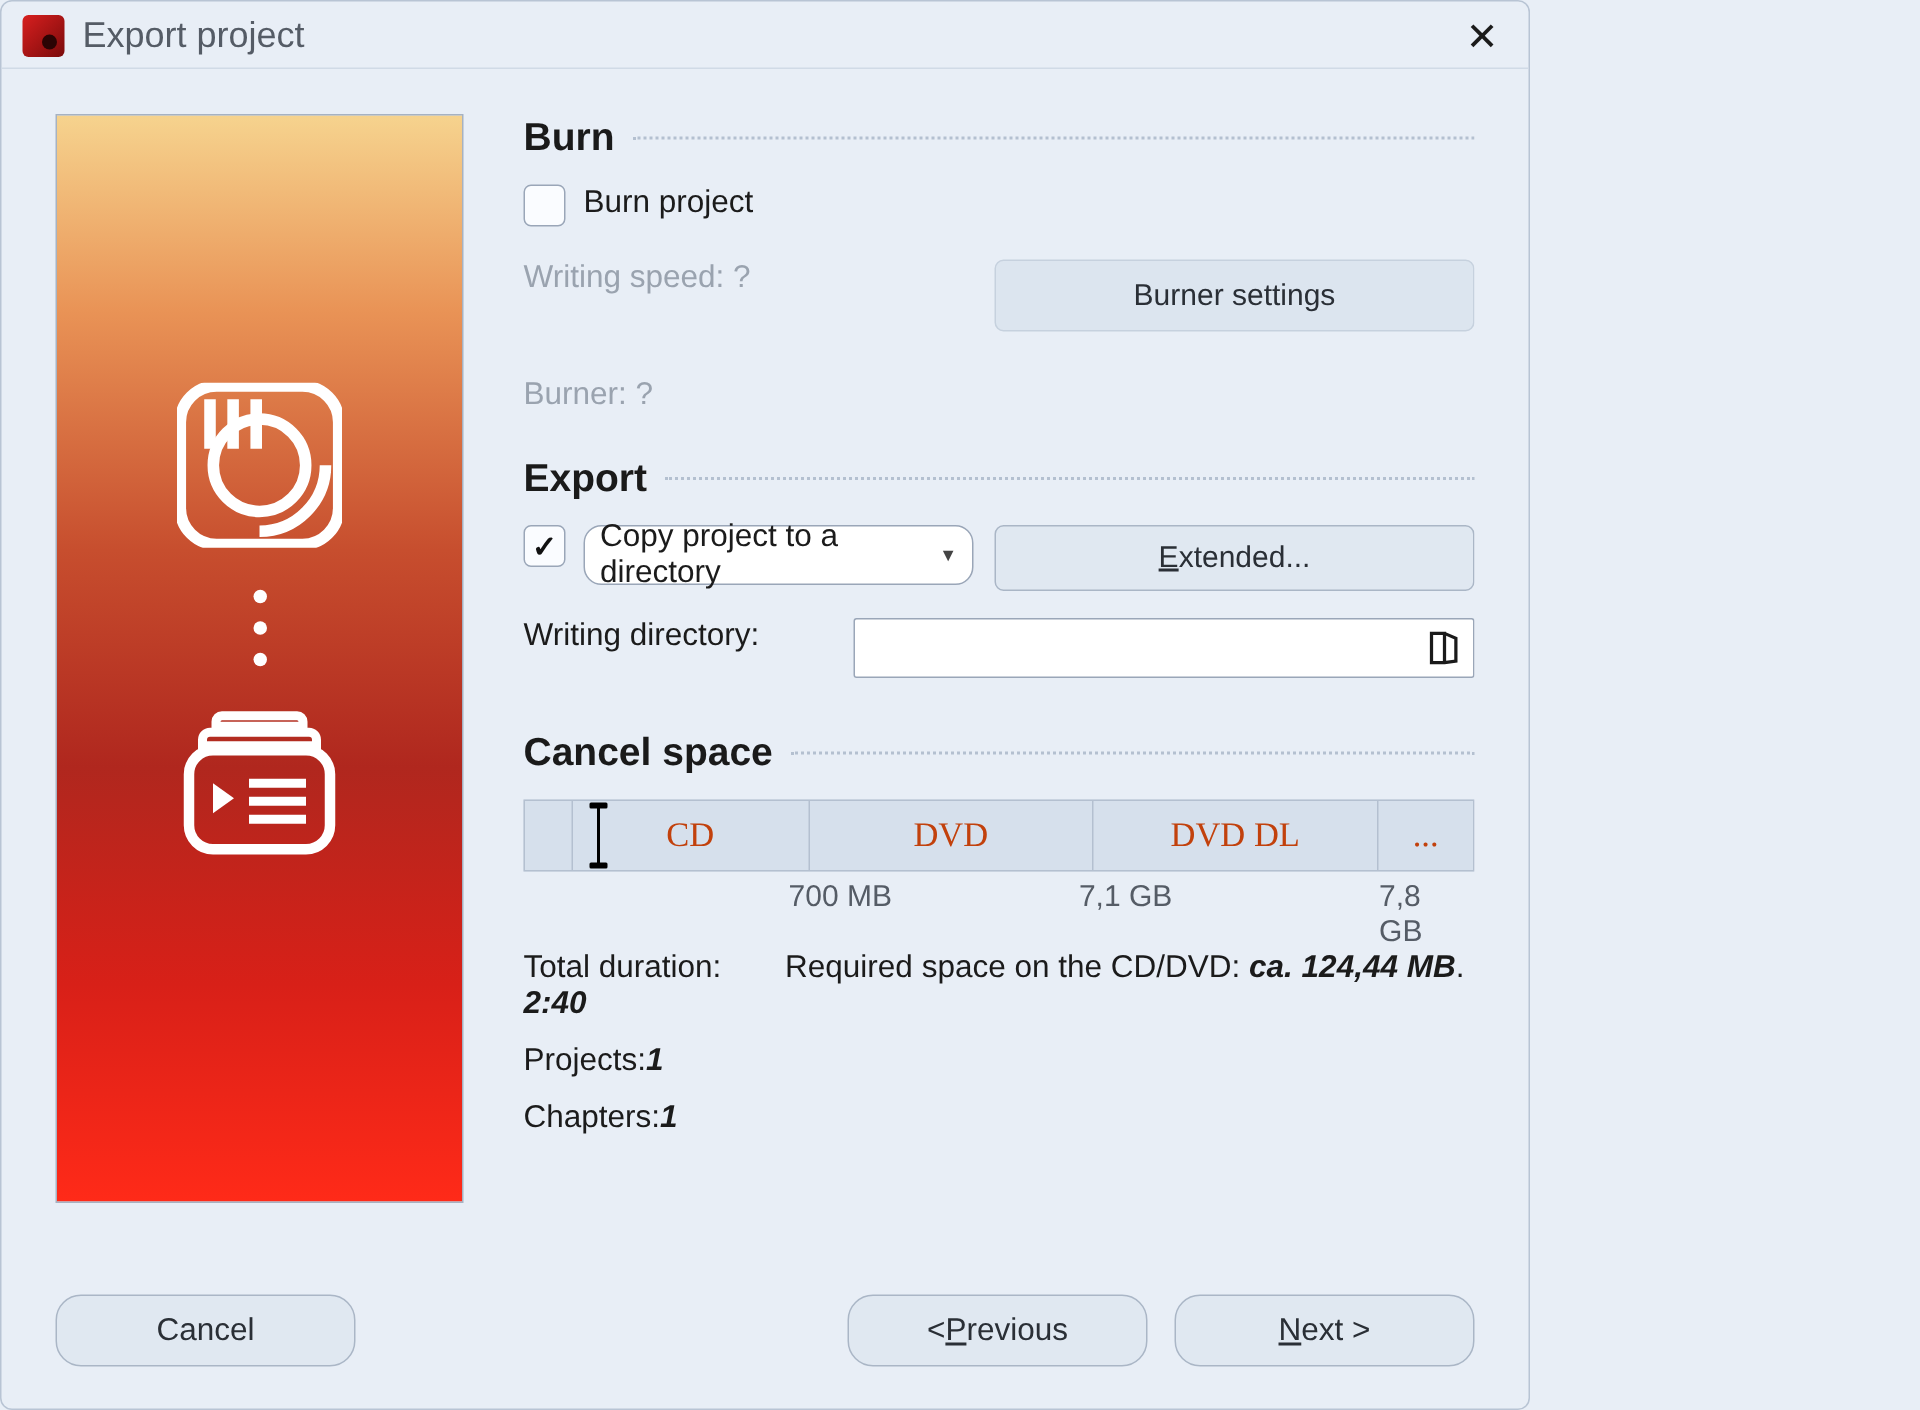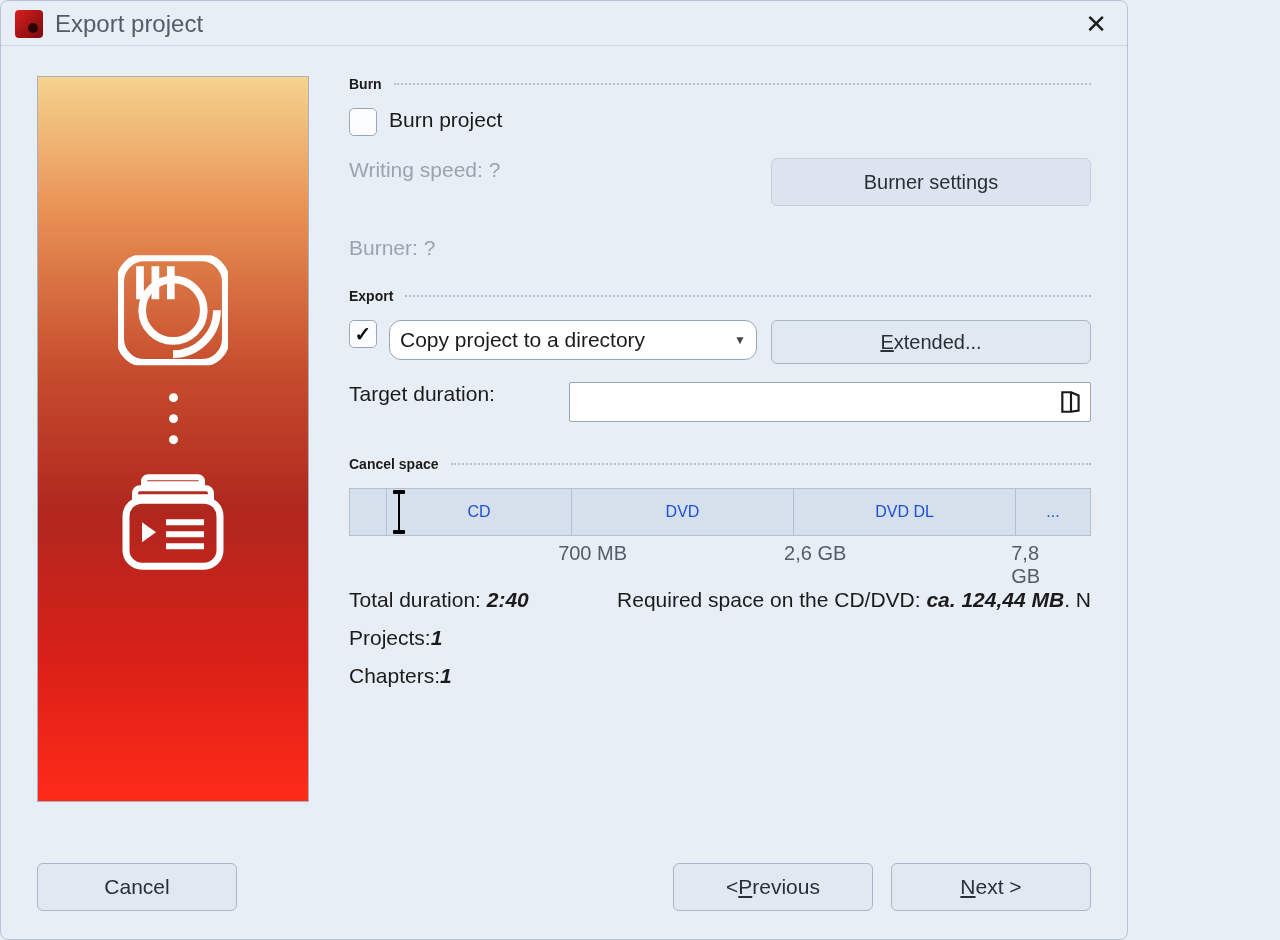--- a/index.html
+++ b/index.html
@@ -4,21 +4,21 @@
 <style>
   * { box-sizing: border-box; margin: 0; padding: 0; }
   body {
     font-family: "Segoe UI", Tahoma, sans-serif;
     background: #e8eef6;
     width: 1280px;
     height: 940px;
     overflow: hidden;
   }
   .dialog {
-    width: 1128px;
+    width: 1020px;
     height: 940px;
     background: #e8eef6;
     border: 1px solid #b8c4d4;
     border-radius: 8px;
     display: flex;
     flex-direction: column;
   }
   .titlebar {
     display: flex;
     align-items: center;
@@ -77,21 +77,21 @@
     color:#fff;
   }
   .main {
     flex: 1;
     padding-left: 40px;
     overflow:hidden;
   }
   .section-header {
     display: flex;
     align-items: center;
-    font-size: 14px;
+    font-size: 26px;
     font-weight: 600;
     color: #1a1a1a;
     margin-bottom: 16px;
   }
   .section-header .dots {
     flex: 1;
     height: 1px;
     margin-left: 12px;
     border-top: 2px dotted #b4c0d0;
   }
@@ -186,22 +186,23 @@
     background: #d6e0ec;
     height: 48px;
     display: flex;
     margin-top: 6px;
   }
   .memory-bar .seg {
     border-right: 1px solid #b4c0d0;
     display: flex;
     align-items: center;
     justify-content: center;
-    font-size: 16px;
-    color: #1d4ed8;
+    font-size: 23px;
+    color: #c2410c;
+    font-family: Liberation Serif, serif;
   }
   .memory-bar .marker{
     position:absolute;
     left:48px;
     top:2px;bottom:2px;
     width:2px;
     background:#000;
   }
   .memory-bar .marker::before,
   .memory-bar .marker::after{
@@ -237,20 +238,21 @@
     padding: 22px 36px 28px 36px;
     align-items: center;
   }
   .footer .btn {
     min-width: 200px;
     height: 48px;
     display:flex;
     align-items:center;
     justify-content:center;
     font-size:21px;
+    border-radius:17px;
   }
   .footer .spacer { flex:1; }
 </style>
 </head>
 <body>
 
 <div class="dialog">
 
   <div class="titlebar">
     <div class="app-icon"></div>
@@ -318,21 +320,21 @@
         <div class="select">
           <span>Copy project to a directory</span>
           <span class="caret">▼</span>
         </div>
         <button class="btn outlined" style="min-width:320px;height:44px">
           <span class="ul">E</span><span>xtended...</span>
         </button>
       </div>
 
       <div class="row" style="margin-bottom:34px;">
-        <span class="lbl" style="margin-left:0;min-width:220px">Target duration:</span>
+        <span class="lbl" style="margin-left:0;min-width:220px">Writing directory:</span>
         <div class="textfield">
           <input type="text" value="" style="">
           <svg class="browse-icon" viewBox="0 0 24 24">
             <path d="M4 3 h8 v18 h-8 z M12 3 l7 3 v14 l-7 1" fill="none" stroke="#1a1a1a" stroke-width="2"></path>
           </svg>
         </div>
       </div>
 
       <div class="section-header">
         <span>Cancel space</span>
@@ -342,21 +344,21 @@
       <div class="memory-bar">
         <div class="marker"></div>
         <div class="seg" style="width:5%"></div>
         <div class="seg" style="width:25%">CD</div>
         <div class="seg" style="width:30%">DVD</div>
         <div class="seg" style="width:30%">DVD DL</div>
         <div class="seg" style="width:10%;border-right:none">...</div>
       </div>
       <div class="tick-labels">
         <span style="left:30%">700 MB</span>
-        <span style="left:60%">2,6 GB</span>
+        <span style="left:60%">7,1 GB</span>
         <span style="left:90%">7,8 GB</span>
       </div>
 
       <div class="stats">
         <div class="line">
           <div>
             <span>Total duration: </span><span class="bold">2:40</span>
           </div>
           <div style="flex:1"></div>
           <div style="white-space:nowrap;overflow:hidden">

